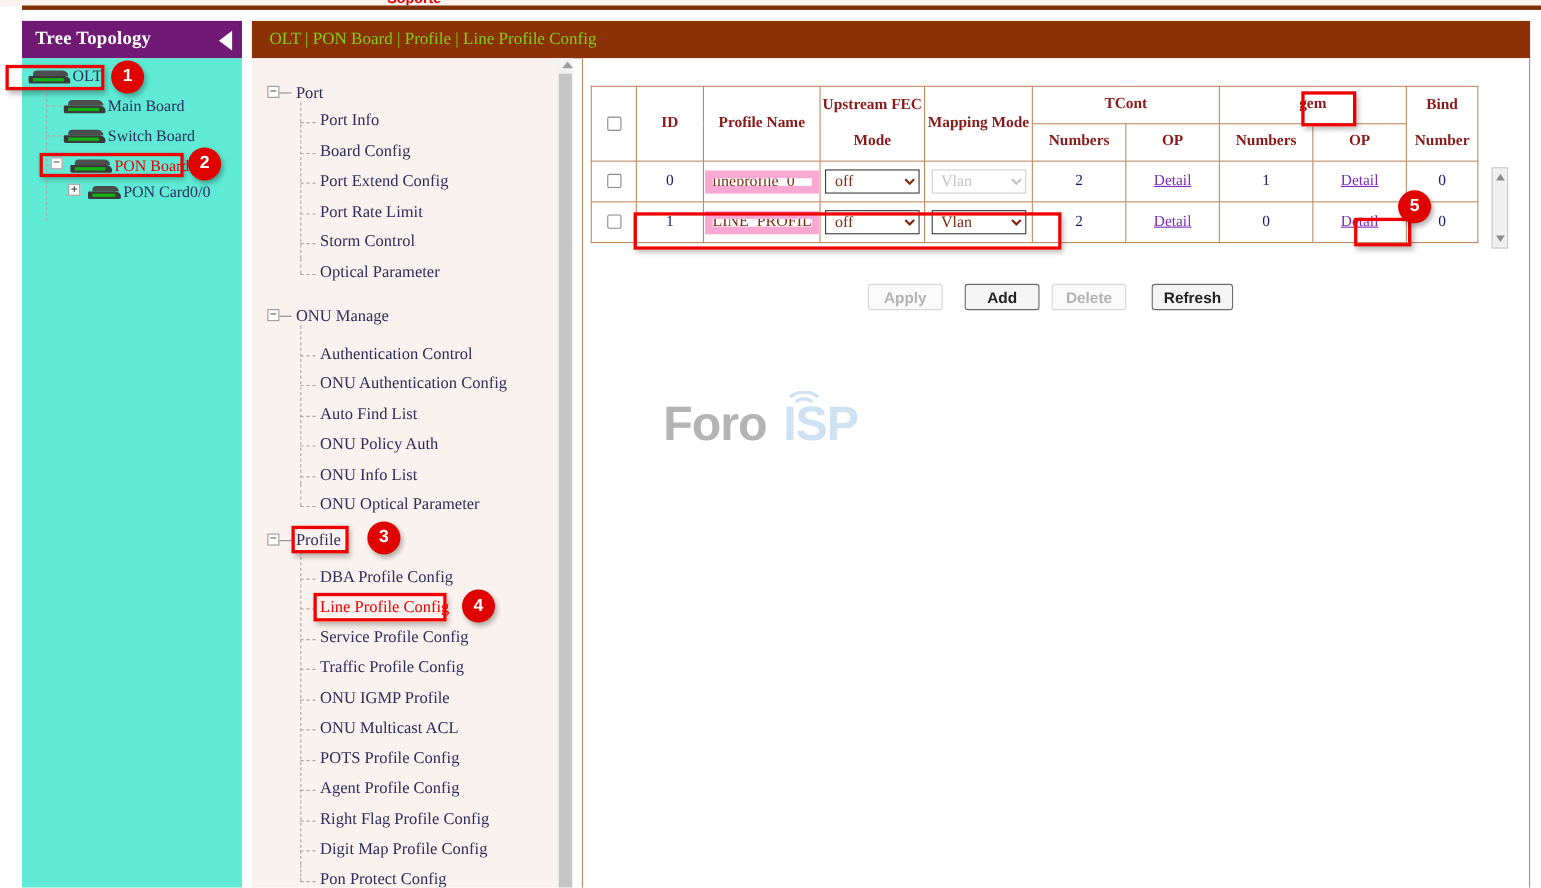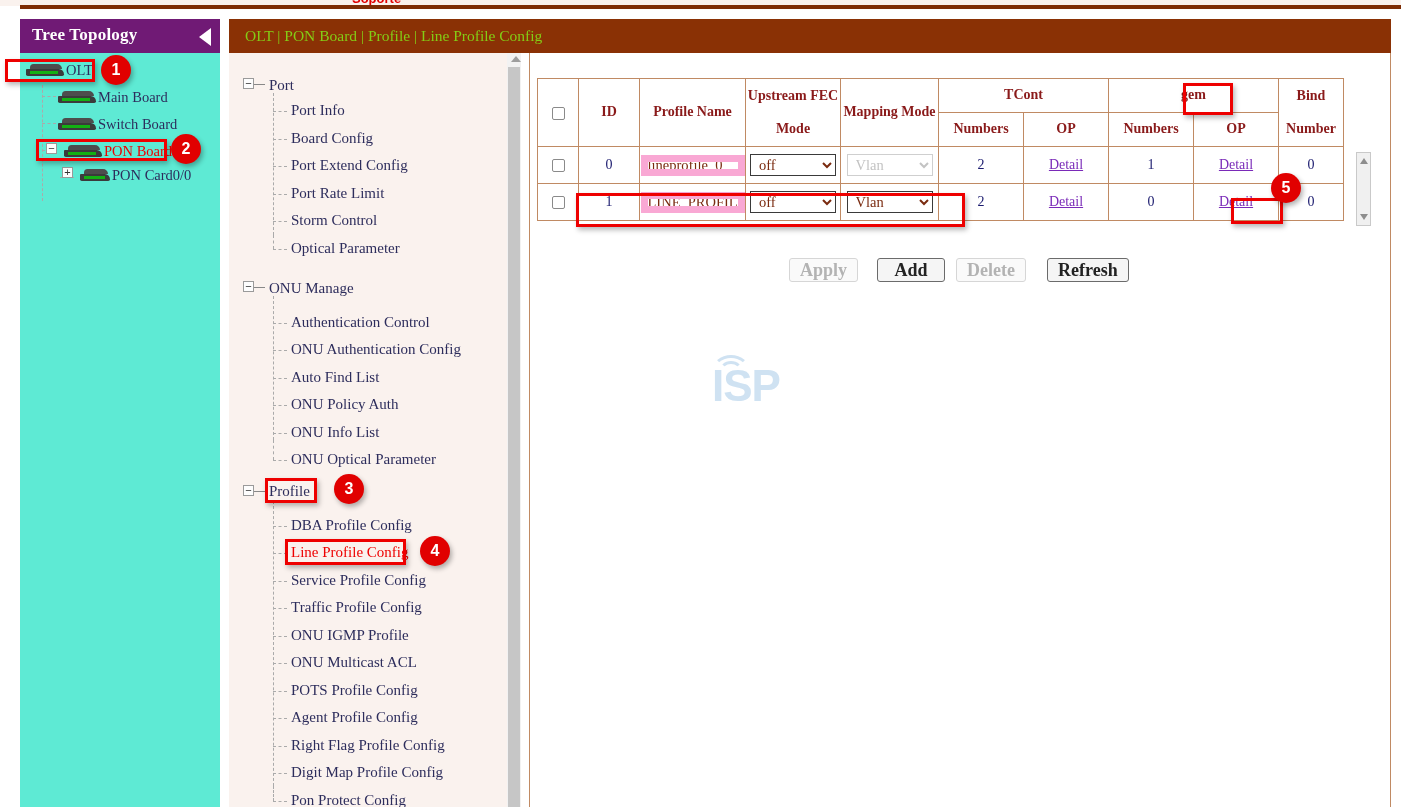--- a/index.html
+++ b/index.html
@@ -299,22 +299,22 @@
 
   
   .btnrow { position: absolute; left: 0; top: 205px; width: 860px; }
   .btn {
     position: absolute;
     height: 24px;
     min-width: 68px;
     background: #f5f5f5;
     border: 1px solid #6b6b6b;
     border-radius: 3px;
-    font-family: Liberation Serif, serif;
-    font-size: 18px;
+    font-family: Liberation Sans, sans-serif;
+    font-size: 14px;
     font-weight: bold;
     color: #222222;
     cursor: pointer;
     padding: 0 10px;
   }
   .btn.disabled {
     color: #b3b3b3;
     border-color: #d6d6d6;
     background: #fafafa;
     cursor: default;
@@ -635,20 +635,21 @@
 
     <div class="btnrow">
       <button class="btn disabled" style="left:259px;">Apply</button>
       <button class="btn" style="left:347px;">Add</button>
       <button class="btn disabled" style="left:426px;">Delete</button>
       <button class="btn" style="left:517px;">Refresh</button>
     </div>
 
 
     <div class="watermark">
+      <div class="wm-foro">Foro</div>
       <div class="wm-wave">
         <span class="arc a1"></span>
           <span class="arc a2"></span>
       </div>
       <div class="wm-isp">ISP</div>
     </div>
   </div>
 
   <div class="hl" style="left:5px; top:59px; width:90px; height:23px;"></div>
   <div class="badge" style="left:101px; top:55px;">1</div>

